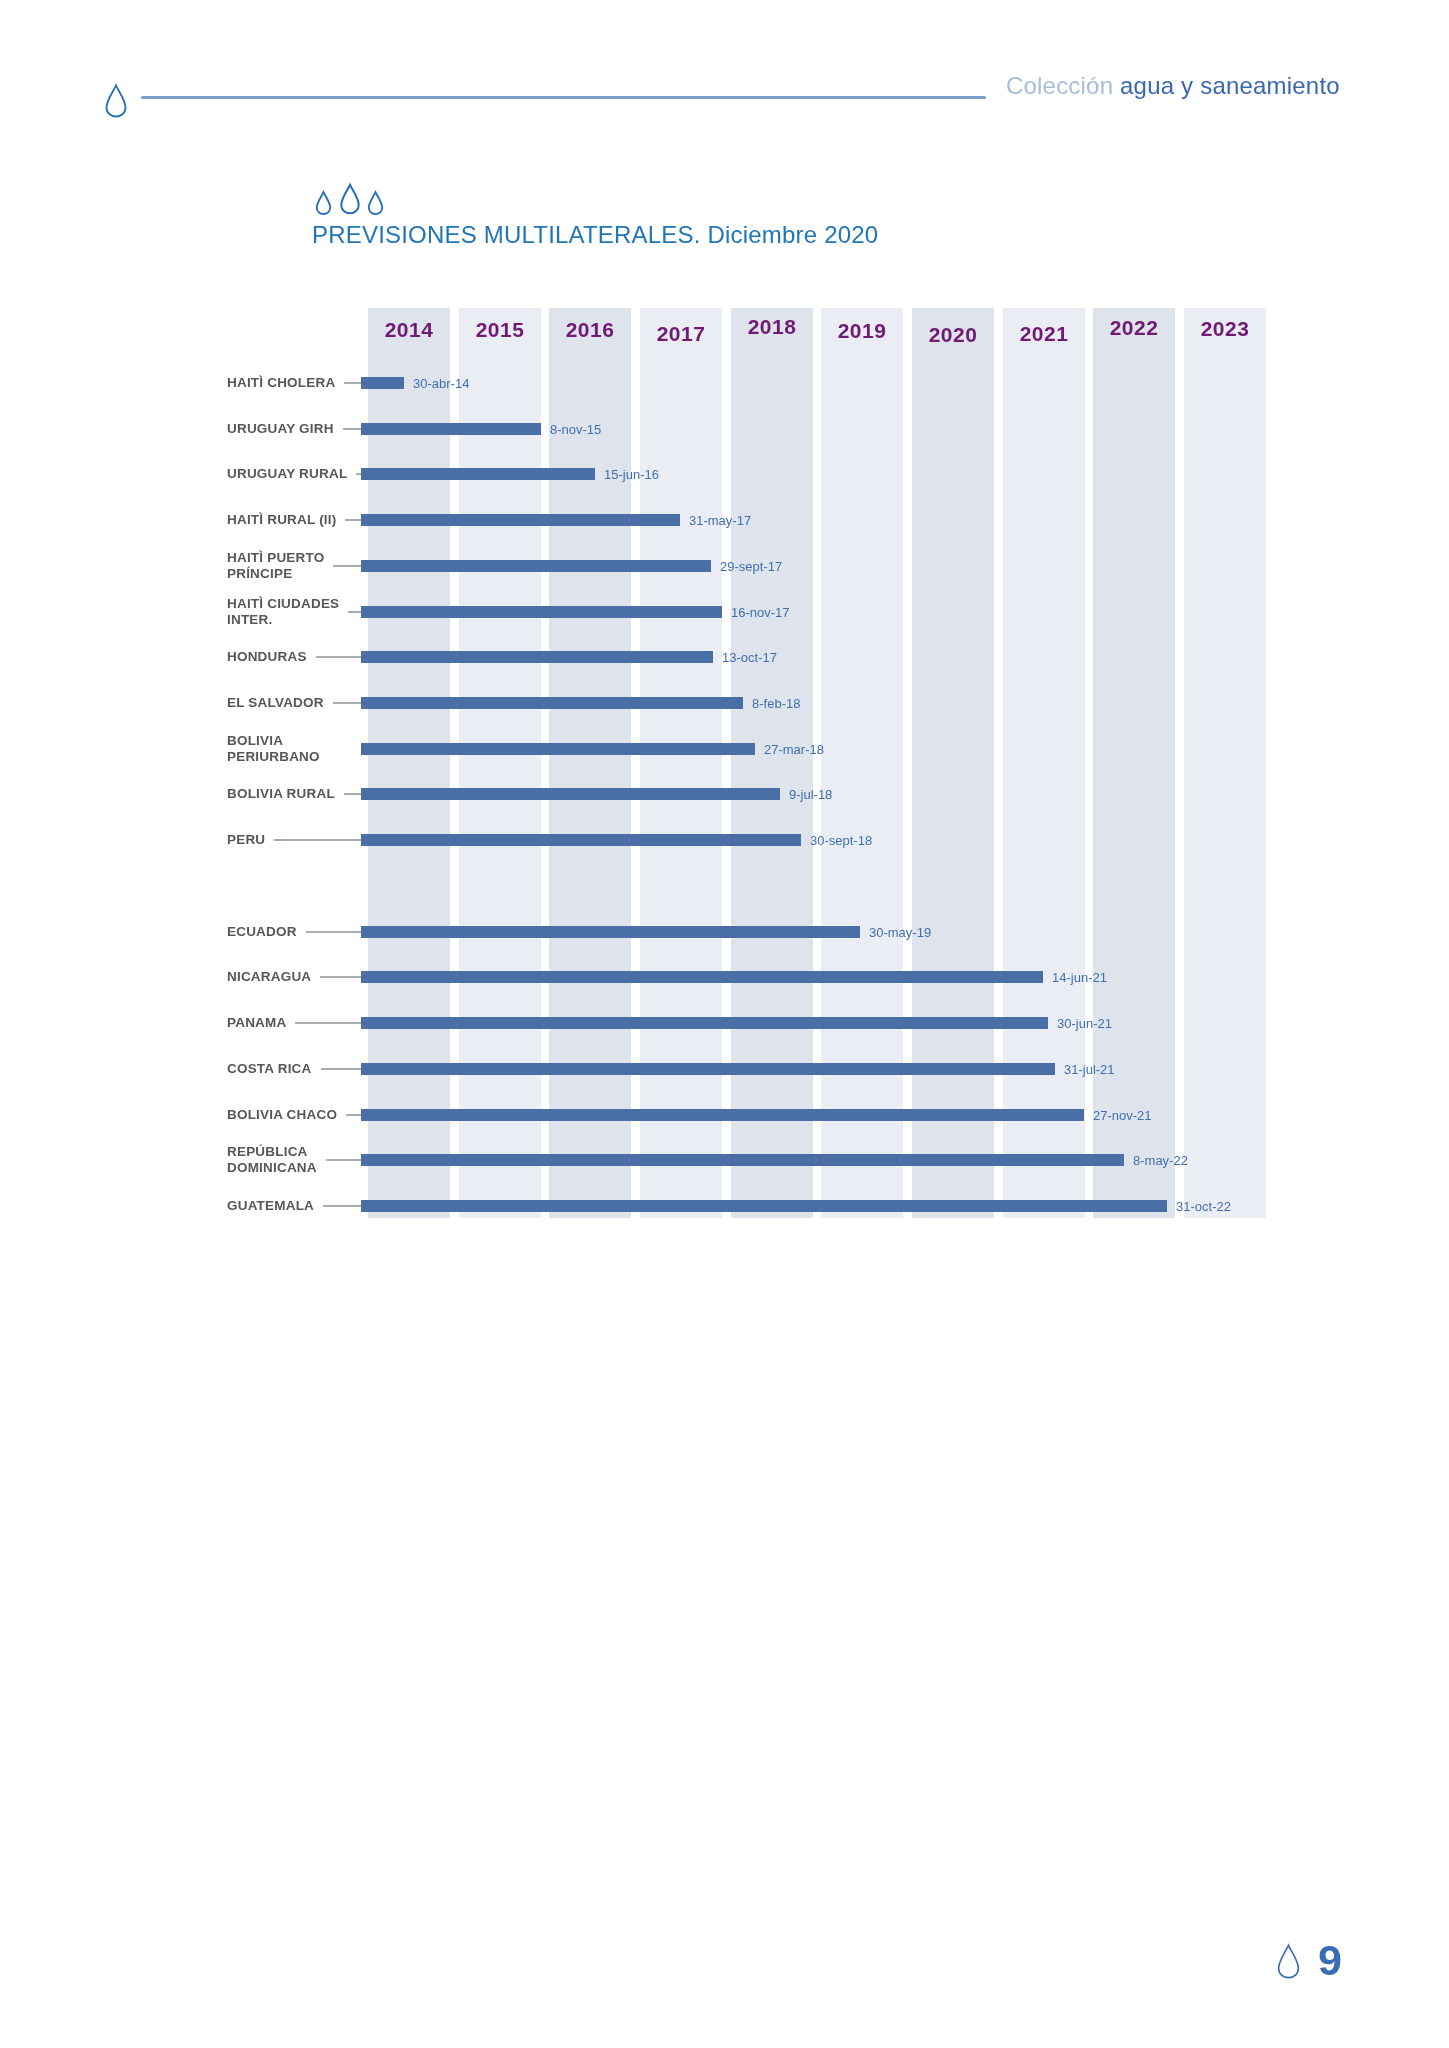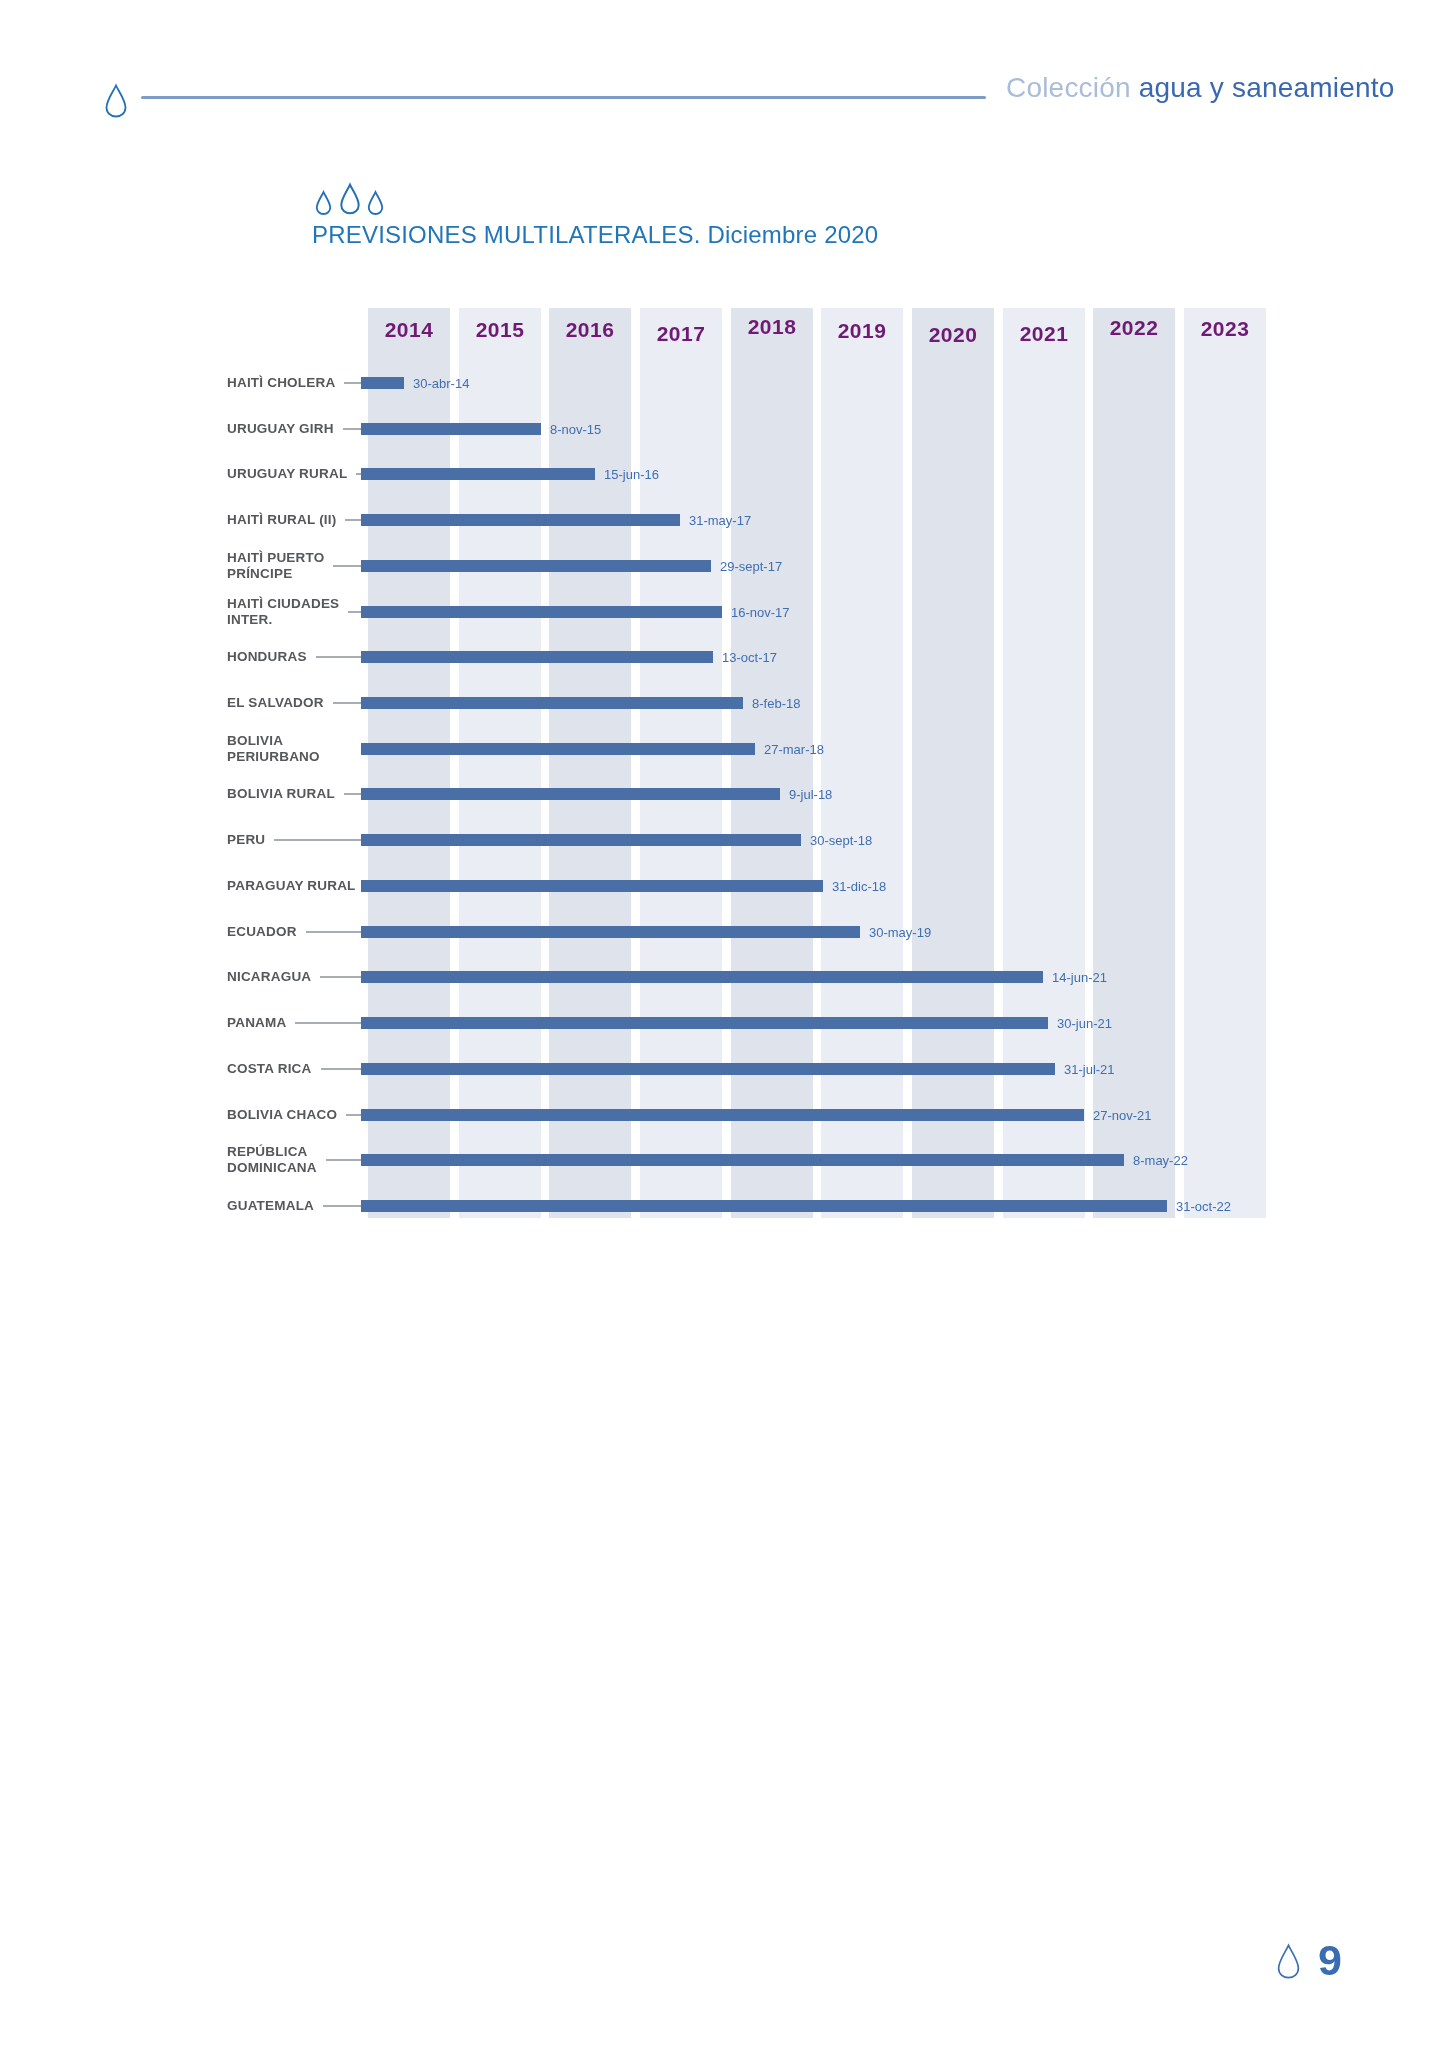--- a/index.html
+++ b/index.html
@@ -3,21 +3,21 @@
 <meta charset="utf-8">
 <style>
   html,body{margin:0;padding:0;background:#ffffff;}
   .canvas{
     position:relative;width:1449px;height:2048px;background:#ffffff;
     font-family:"Liberation Sans",sans-serif;overflow:hidden;
   }
   
   .hdr-drop{position:absolute;left:104px;top:82px;}
   .hdr-rule{position:absolute;left:141px;top:96px;width:845px;height:3px;background:#7d9cc5;border-radius:2px;}
-  .brand{position:absolute;left:1006px;top:72px;font-size:28px;white-space:nowrap;letter-spacing:.2px;}
+  .brand{position:absolute;left:1006px;top:72px;font-size:24px;white-space:nowrap;letter-spacing:.2px;}
   .brand .lt{color:#a9bcd9;}
   .brand .bd{color:#3a68b0;}
   
   .title-drops{position:absolute;left:315px;top:180px;width:80px;height:36px;}
   .title-drops svg{position:absolute;bottom:0;}
   .td1{left:0;}  .td2{left:24px;} .td3{left:52px;}
   .page-title{position:absolute;left:312px;top:221px;font-size:24px;color:#2176b9;letter-spacing:.2px;white-space:nowrap;}
   
   .chart{position:absolute;left:368px;top:308px;width:898px;height:910px;}
   .col{position:absolute;top:0;height:910px;width:82px;}
@@ -186,28 +186,20 @@
       <span class="bdate" style="left: 789px;">9-jul-18</span>
     </div>
     <div class="row" style="top: 817px;">
       <div class="lab-wrap">
         <div class="rlabel">PERU</div>
         <div class="leader"></div>
       </div>
       <div class="bar" style="width: 440px;"></div>
       <span class="bdate" style="left: 810px;">30-sept-18</span>
     </div>
-    <div class="row" style="top: 863px;">
-      <div class="lab-wrap">
-        <div class="rlabel">PARAGUAY RURAL</div>
-        <div class="leader"></div>
-      </div>
-      <div class="bar" style="width: 462px;"></div>
-      <span class="bdate" style="left: 832px;">31-dic-18</span>
-    </div>
     <div class="row" style="top: 909px;">
       <div class="lab-wrap">
         <div class="rlabel">ECUADOR</div>
         <div class="leader"></div>
       </div>
       <div class="bar" style="width: 499px;"></div>
       <span class="bdate" style="left: 869px;">30-may-19</span>
     </div>
     <div class="row" style="top: 954px;">
       <div class="lab-wrap">

